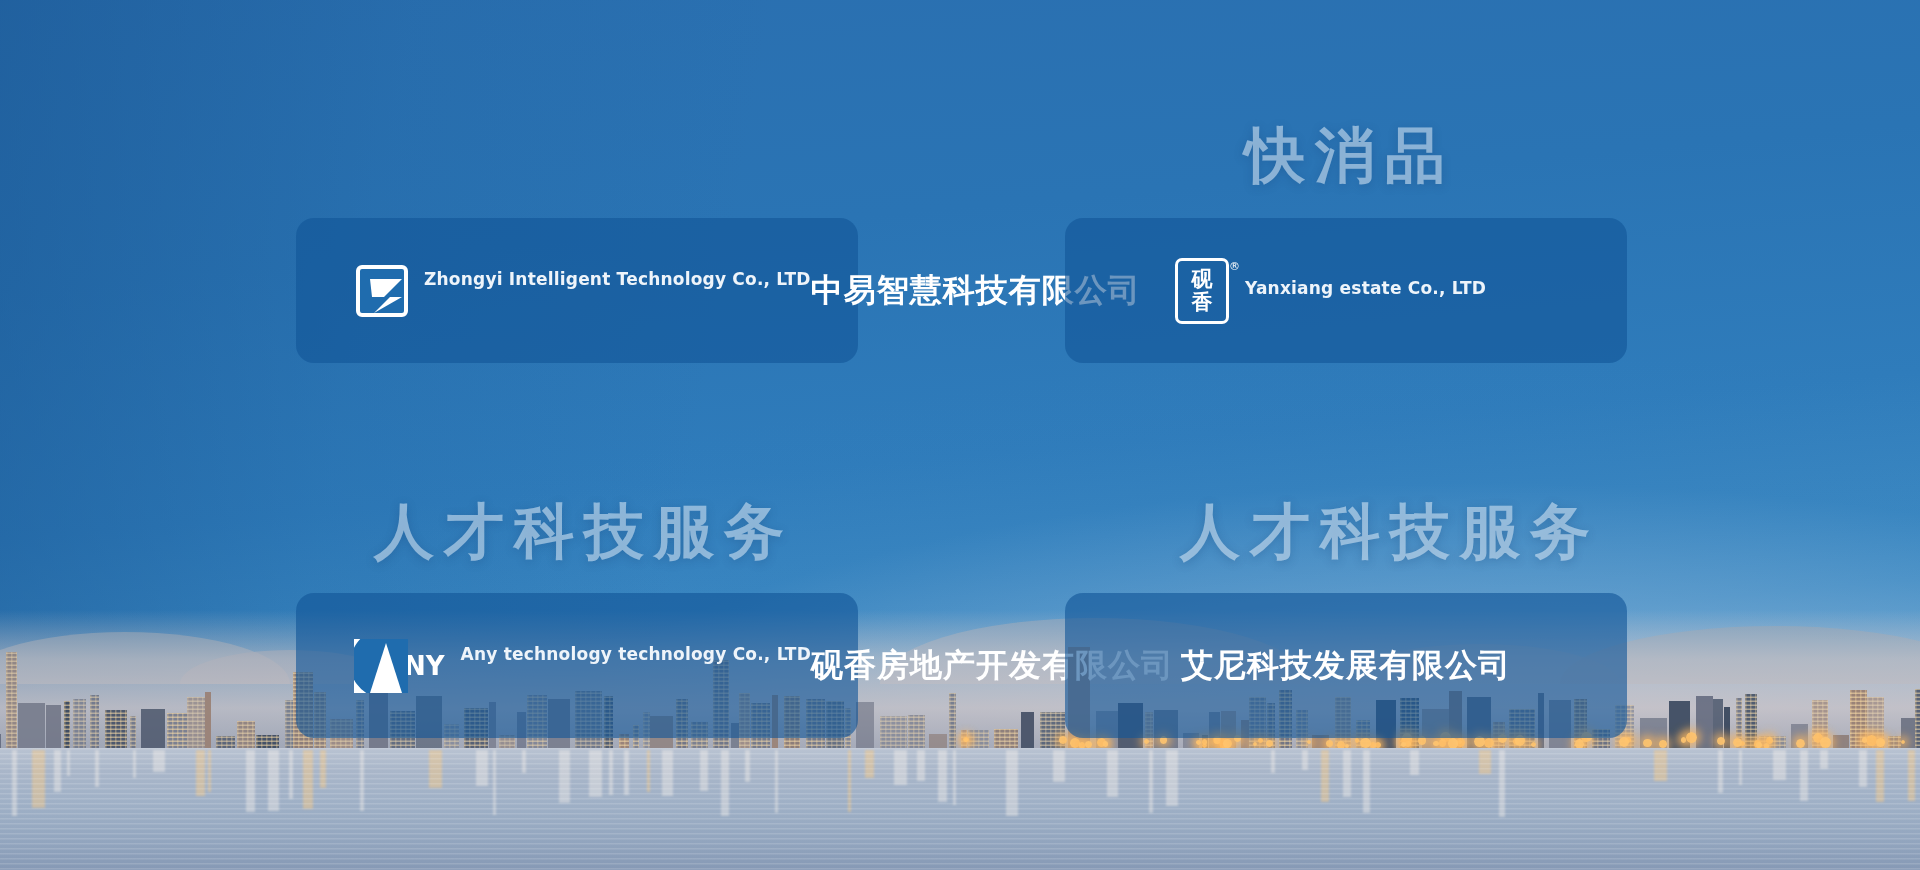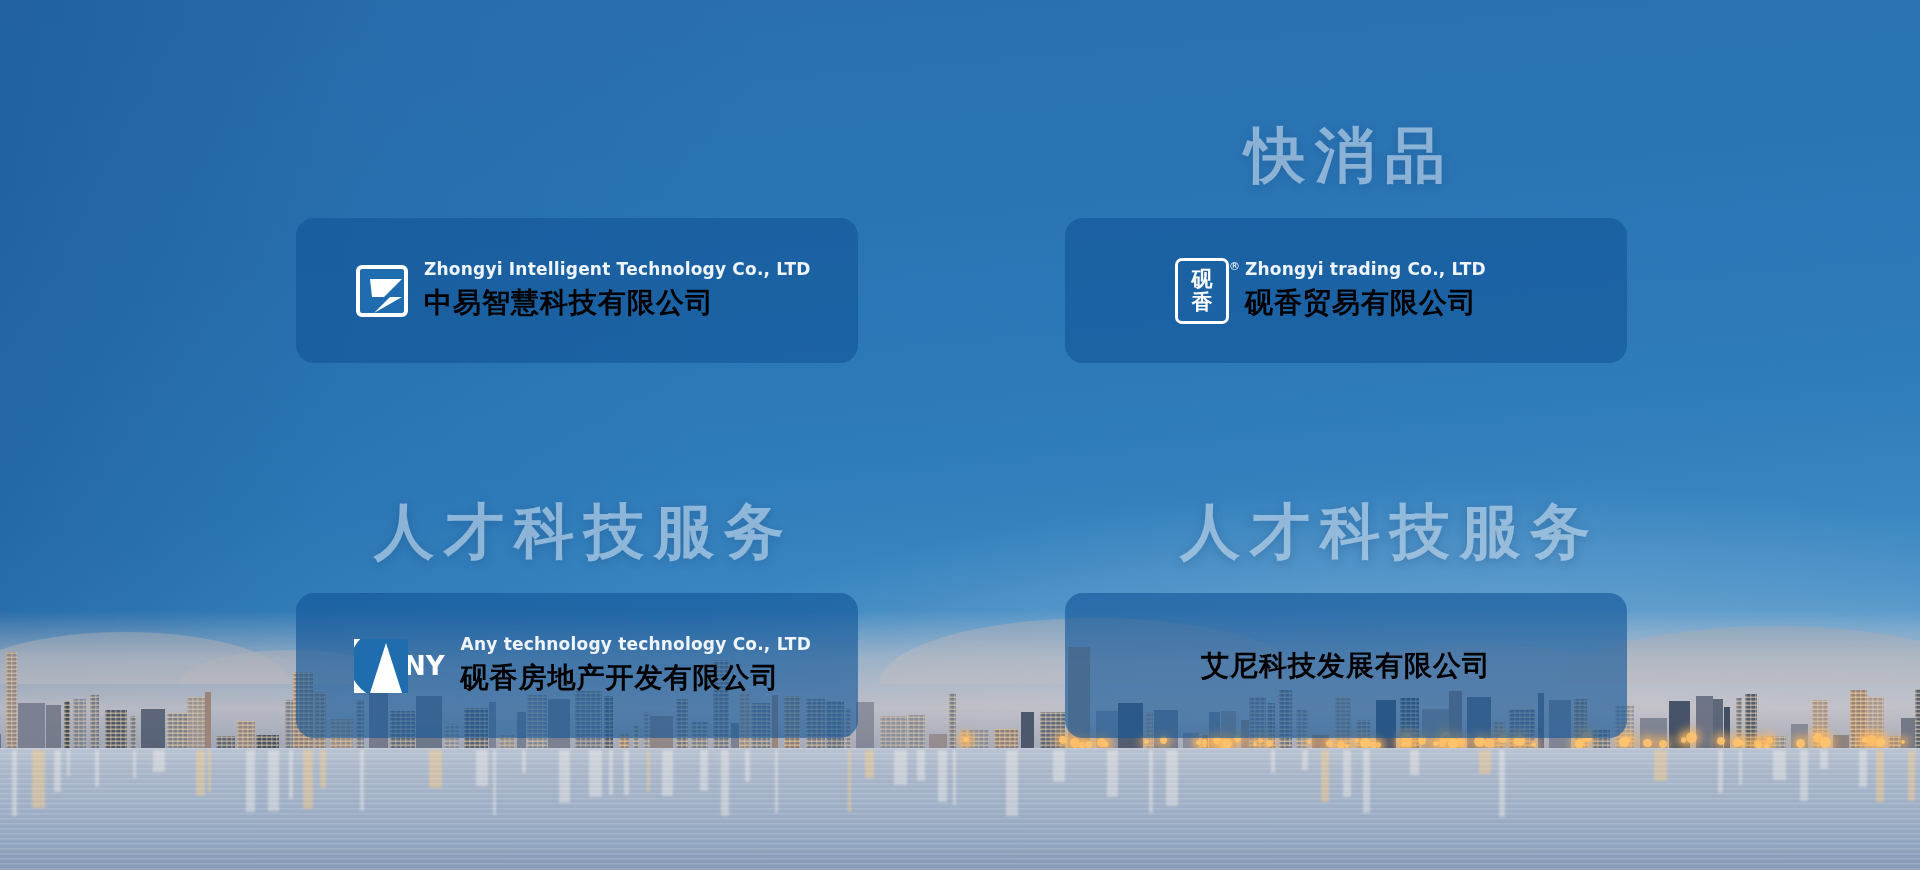--- a/index.html
+++ b/index.html
@@ -84,28 +84,28 @@
     display:flex; align-items:center;
     padding-left:60px;
   }
   .card.c-a { left:296px;  top:218px; }
   .card.c-b { left:1065px; top:218px; padding-left:110px; }
   .card.c-c { left:296px;  top:593px; padding-left:58px; }
   .card.c-d { left:1065px; top:593px; padding-left:0; justify-content:center; }
 
   .logo { flex:0 0 auto; margin-right:16px; display:flex; align-items:center; }
 
-  .names { display:flex; flex-direction:column; justify-content:center; }
+  .names { display:flex; flex-direction:row; justify-content:center; }
   .name-en {
     color:#eef4fa; font-size:17px; font-weight:700; letter-spacing:.2px;
     margin-bottom:5px; white-space:nowrap;
     font-family:"DejaVu Sans","Liberation Sans",sans-serif;
   }
   .name-cn {
-    color:#000000; font-size:28px; font-weight:700; letter-spacing:1px;
+    color:#ffffff; font-size:32px; font-weight:700; letter-spacing:1px;
     white-space:nowrap;
     font-family:Liberation Serif, serif;
   }
   .c-d .names { align-items:center; }
 
   
   .zy-mark {
     width:52px; height:52px; border-radius:6px;
     border:4px solid #ffffff; background:#1f6cae;
     position:relative; overflow:hidden;
@@ -427,22 +427,21 @@
 
   <div class="card c-b">
     <div class="logo">
       <div class="seal">
         <span>砚</span>
         <span>香</span>
         <span class="reg">®</span>
       </div>
     </div>
     <div class="names">
-      <div class="name-en">Zhongyi trading Co., LTD</div>
-      <div class="name-cn">砚香贸易有限公司</div>
+      <div class="name-en">Yanxiang estate Co., LTD</div>
     </div>
   </div>
 
   <div class="card c-c">
     <div class="logo any-logo">
       <div class="any-sq"></div>
       <span class="any-txt">NY</span>
     </div>
     <div class="names">
       <div class="name-en">Any technology technology Co., LTD</div>

